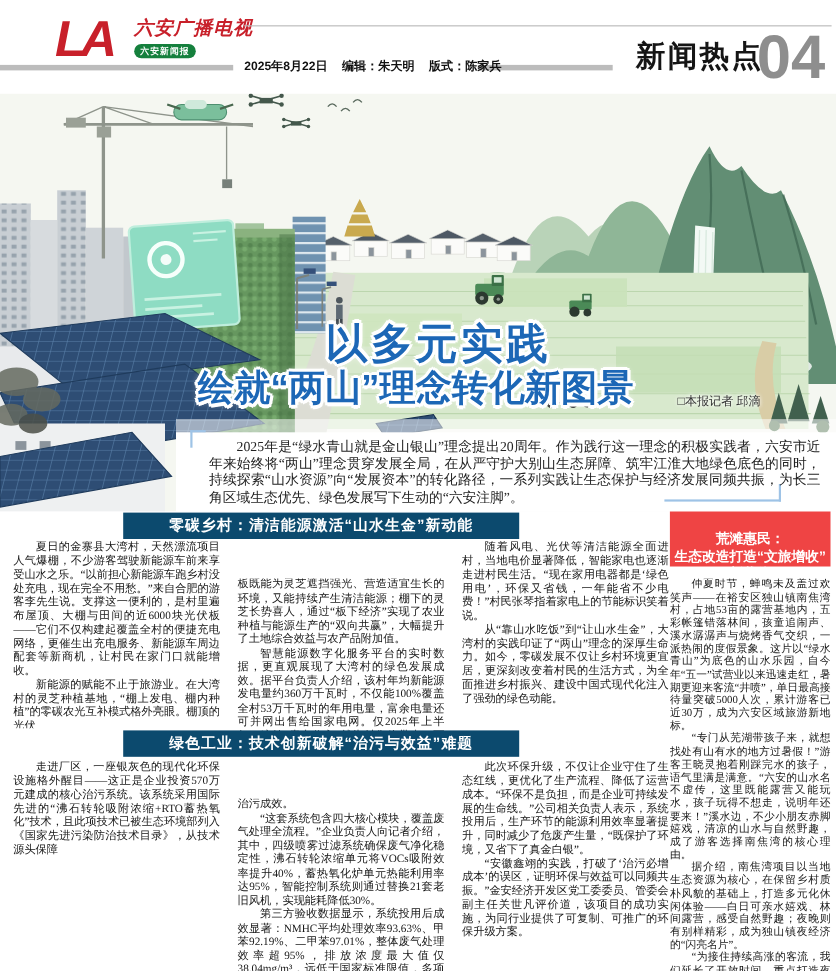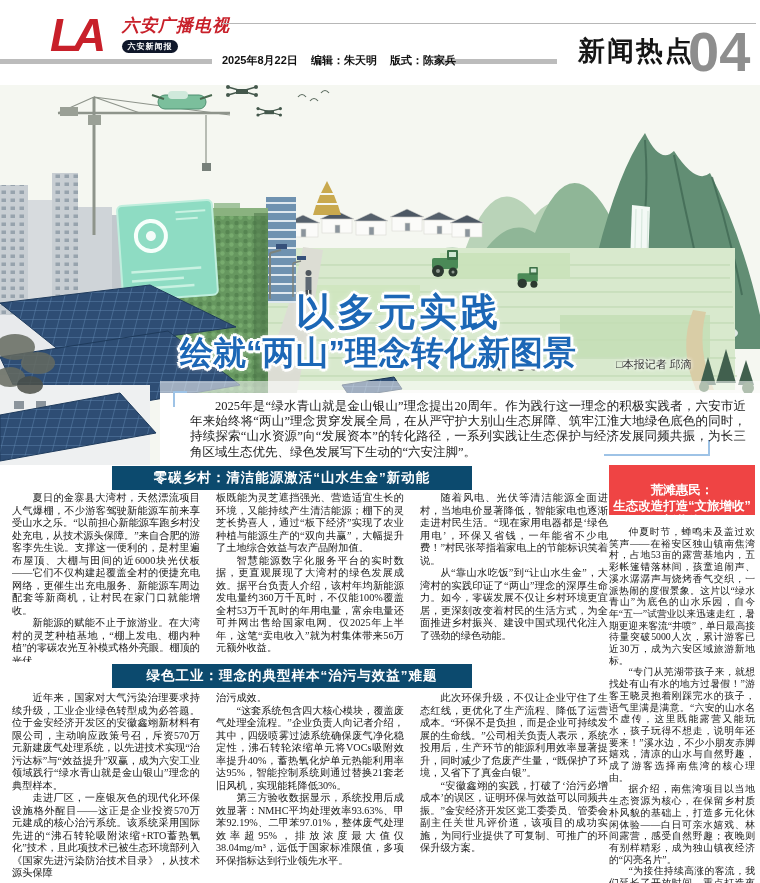--- a/index.html
+++ b/index.html
@@ -3,21 +3,21 @@
 <meta charset="utf-8">
 <style>
   html,body{margin:0;padding:0;background:#ffffff;}
   .page{position:relative;width:760px;height:883px;background:#fff;overflow:hidden;
         font-family:"Liberation Serif",serif;color:#161616;}
   
   .logo-mono{position:absolute;left:50px;top:8px;font-family:"Liberation Sans",sans-serif;
              font-weight:900;font-style:italic;font-size:46px;letter-spacing:-5px;color:#c8202a;}
   .brand{position:absolute;left:122px;top:14px;font-family:"Liberation Serif",serif;
          font-weight:bold;font-style:italic;font-size:17px;color:#c8202a;letter-spacing:1px;}
-  .brand-badge{position:absolute;left:122px;top:40px;width:56px;height:13px;background:#0f172a;
+  .brand-badge{position:absolute;left:122px;top:40px;width:56px;height:13px;background:#15803d;
                border-radius:7px;color:#fff;font-family:"Liberation Sans",sans-serif;
                font-size:8px;font-weight:bold;line-height:13px;text-align:center;letter-spacing:1px;}
   .mast-rule{position:absolute;left:222px;top:23px;width:534px;height:1px;background:#b7b7b7;}
   .date-bar{position:absolute;top:59px;height:5px;background:#bcbcbc;}
   .date-bar.l{left:0;width:212px;}
   .date-bar.r{left:436px;width:121px;}
   .dateline{position:absolute;left:222px;top:53px;font-family:"Liberation Sans",sans-serif;
             font-size:11px;font-weight:bold;color:#111;white-space:nowrap;}
   .dateline span{margin-right:10px;}
   .section-label{position:absolute;left:578px;top:33px;font-family:"Liberation Sans",sans-serif;
@@ -51,21 +51,21 @@
            line-height:24px;text-align:center;letter-spacing:1px;white-space:nowrap;}
   .sec-bar.s1{top:466px;}
   .sec-bar.s2{top:664px;}
   
   .col{position:absolute;width:188px;font-size:10.2px;line-height:12.5px;text-align:justify;
        overflow:hidden;color:#161616;}
   .col p{margin:0;text-indent:2em;}
   .col p.noind{text-indent:0;}
   .s1c{top:492px;height:170px;}
   .s2c{top:692px;height:191px;}
-  .cL{left:12px;} .cM{left:216px;} .cR{left:420px;}
+  .cL{left:12px;} .cM{left:216px;margin-top:34px;} .cR{left:420px;}
   
   .side-head{position:absolute;left:609px;top:465px;width:146px;height:50px;background:#ef4444;
              color:#fff;font-family:"Liberation Sans",sans-serif;font-size:12.5px;font-weight:bold;
              text-align:center;line-height:15.5px;padding-top:18px;box-sizing:border-box;}
   .side-body{position:absolute;left:609px;top:526px;width:146px;height:357px;overflow:hidden;
              font-size:9.8px;line-height:11.7px;text-align:justify;color:#161616;}
   .side-body p{margin:0;text-indent:2em;}
 </style>
 </head>
 <body>
@@ -319,35 +319,34 @@
   <span class="brk tlv"></span>
   <span class="brk tlh"></span>
   <span class="brk brh"></span>
   <span class="brk brv"></span>
   <div class="intro">
     <p>2025年是“绿水青山就是金山银山”理念提出20周年。作为践行这一理念的积极实践者，六安市近年来始终将“两山”理念贯穿发展全局，在从严守护大别山生态屏障、筑牢江淮大地绿色底色的同时，持续探索“山水资源”向“发展资本”的转化路径，一系列实践让生态保护与经济发展同频共振，为长三角区域生态优先、绿色发展写下生动的“六安注脚”。</p>
   </div>
 
   <div class="sec-bar s1">零碳乡村：清洁能源激活“山水生金”新动能</div>
   <div class="col s1c cL">
-    <p>夏日的金寨县大湾村，天然漂流项目人气爆棚，不少游客驾驶新能源车前来享受山水之乐。“以前担心新能源车跑乡村没处充电，从技术源头保障。”来自合肥的游客李先生说。支撑这一便利的，是村里遍布屋顶、大棚与田间的近6000块光伏板——它们不仅构建起覆盖全村的便捷充电网络，更催生出充电服务、新能源车周边配套等新商机，让村民在家门口就能增收。</p>
+    <p>夏日的金寨县大湾村，天然漂流项目人气爆棚，不少游客驾驶新能源车前来享受山水之乐。“以前担心新能源车跑乡村没处充电，现在完全不用愁。”来自合肥的游客李先生说。支撑这一便利的，是村里遍布屋顶、大棚与田间的近6000块光伏板——它们不仅构建起覆盖全村的便捷充电网络，更催生出充电服务、新能源车周边配套等新商机，让村民在家门口就能增收。</p>
     <p>新能源的赋能不止于旅游业。在大湾村的灵芝种植基地，“棚上发电、棚内种植”的零碳农光互补模式格外亮眼。棚顶的光伏</p>
   </div>
   <div class="col s1c cM">
     <p class="noind">板既能为灵芝遮挡强光、营造适宜生长的环境，又能持续产生清洁能源；棚下的灵芝长势喜人，通过“板下经济”实现了农业种植与能源生产的“双向共赢”，大幅提升了土地综合效益与农产品附加值。</p>
     <p>智慧能源数字化服务平台的实时数据，更直观展现了大湾村的绿色发展成效。据平台负责人介绍，该村年均新能源发电量约360万千瓦时，不仅能100%覆盖全村53万千瓦时的年用电量，富余电量还可并网出售给国家电网。仅2025年上半年，这笔“卖电收入”就为村集体带来56万元额外收益。</p>
   </div>
   <div class="col s1c cR">
     <p>随着风电、光伏等清洁能源全面进村，当地电价显著降低，智能家电也逐渐走进村民生活。“现在家用电器都是‘绿色用电’，环保又省钱，一年能省不少电费！”村民张琴指着家电上的节能标识笑着说。</p>
     <p>从“靠山水吃饭”到“让山水生金”，大湾村的实践印证了“两山”理念的深厚生命力。如今，零碳发展不仅让乡村环境更宜居，更深刻改变着村民的生活方式，为全面推进乡村振兴、建设中国式现代化注入了强劲的绿色动能。</p>
   </div>
 
-  <div class="sec-bar s2">绿色工业：理念的典型样本“治污与效益”难题</div>
+  <div class="sec-bar s2">绿色工业：技术创新破解“治污与效益”难题</div>
   <div class="col s2c cL">
-    <p>近年来，国家对大气污染治理要求持续升级，工业企业绿色转型成为必答题。位于金安经济开发区的安徽鑫翊新材料有限公司，主动响应政策号召，斥资570万元新建废气处理系统，以先进技术实现“治污达标”与“效益提升”双赢，成为六安工业领域践行“绿水青山就是金山银山”理念的典型样本。</p>
     <p>走进厂区，一座银灰色的现代化环保设施格外醒目——这正是企业投资570万元建成的核心治污系统。该系统采用国际先进的“沸石转轮吸附浓缩+RTO蓄热氧化”技术，且此项技术已被生态环境部列入《国家先进污染防治技术目录》，从技术源头保障</p>
   </div>
   <div class="col s2c cM">
     <p class="noind">治污成效。</p>
     <p>“这套系统包含四大核心模块，覆盖废气处理全流程。”企业负责人向记者介绍，其中，四级喷雾过滤系统确保废气净化稳定性，沸石转轮浓缩单元将VOCs吸附效率提升40%，蓄热氧化炉单元热能利用率达95%，智能控制系统则通过替换21套老旧风机，实现能耗降低30%。</p>
     <p>第三方验收数据显示，系统投用后成效显著：NMHC平均处理效率93.63%、甲苯92.19%、二甲苯97.01%，整体废气处理效率超95%，排放浓度最大值仅38.04mg/m³，远低于国家标准限值，多项环保指标达到行业领先水平。</p>
   </div>
   <div class="col s2c cR">
     <p>此次环保升级，不仅让企业守住了生态红线，更优化了生产流程、降低了运营成本。“环保不是负担，而是企业可持续发展的生命线。”公司相关负责人表示，系统投用后，生产环节的能源利用效率显著提升，同时减少了危废产生量，“既保护了环境，又省下了真金白银”。</p>
     <p>“安徽鑫翊的实践，打破了‘治污必增成本’的误区，证明环保与效益可以同频共振。”金安经济开发区党工委委员、管委会副主任关世凡评价道，该项目的成功实施，为同行业提供了可复制、可推广的环保升级方案。</p>

